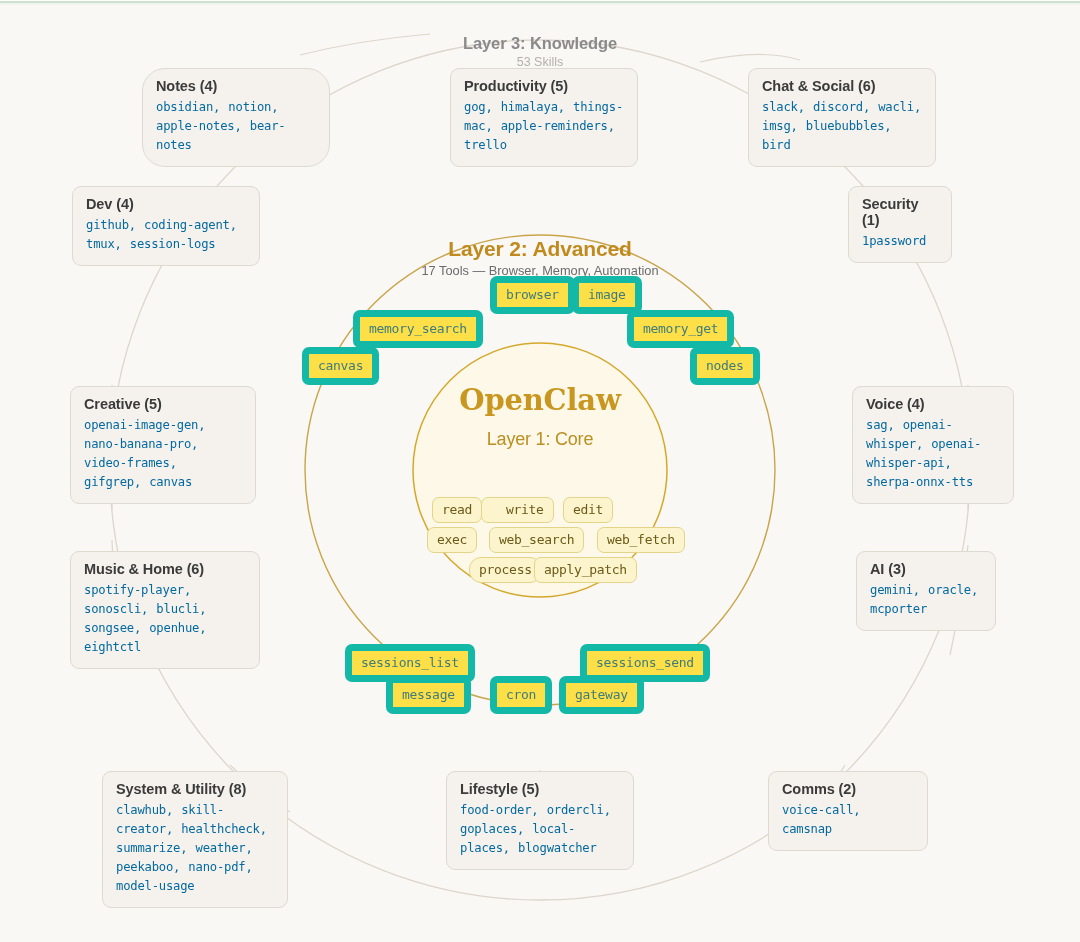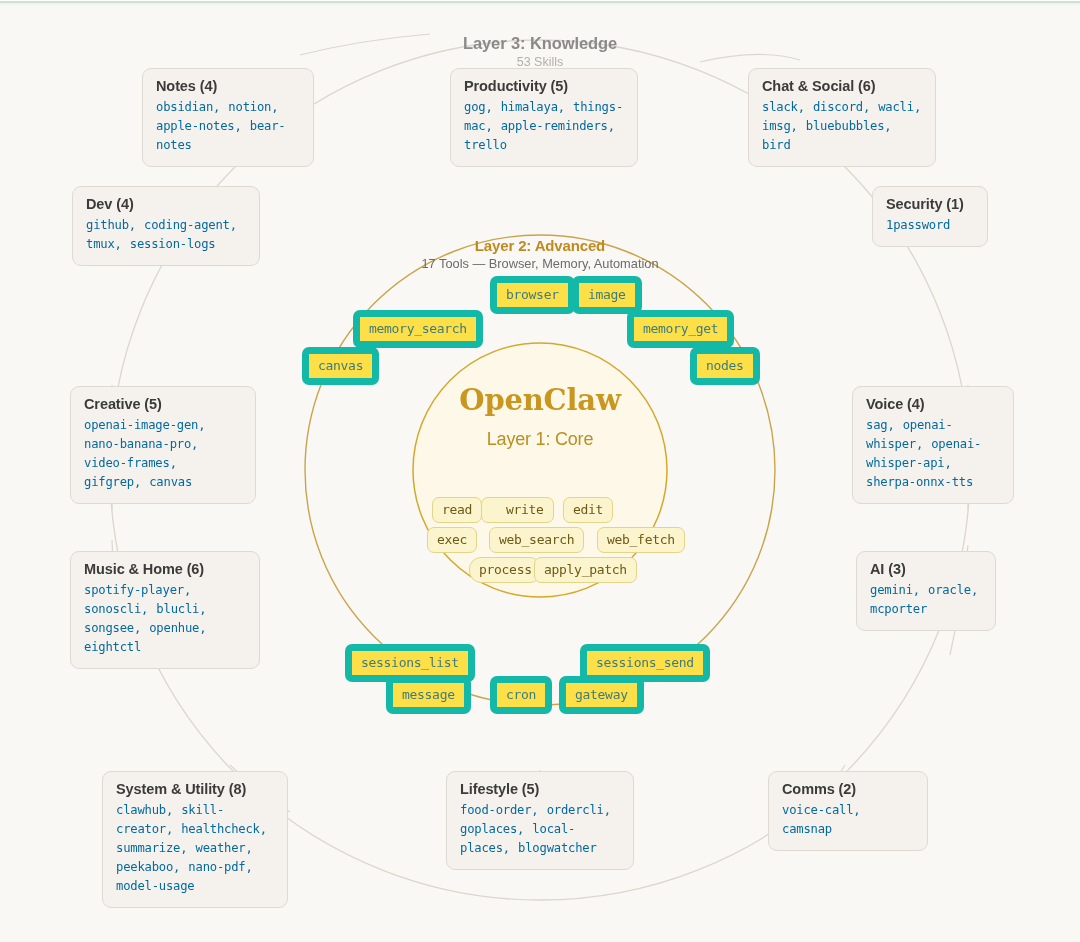--- a/index.html
+++ b/index.html
@@ -71,21 +71,21 @@
     font-weight: bold;
     color: #8a8a8a;
     letter-spacing: -0.1px;
   }
   .l3-sub {
     font-size: 12.5px;
     color: #b4b0aa;
     margin-top: 2px;
   }
   .l2-title {
-    font-size: 15px;
+    font-size: 21px;
     font-weight: bold;
     color: #c08a1e;
     letter-spacing: -0.15px;
   }
   .l2-sub {
     font-size: 12.8px;
     color: #6b6b6b;
     margin-top: 2px;
   }
   .l1-brand {
@@ -158,41 +158,41 @@
       <path d="M 540 770 Q 540 800 540 838"></path>
       <path d="M 845 765 Q 830 790 812 812"></path>
     </g>
   </svg>
 
   <div class="layer-head" style="left:390px; top:34px; width:300px;">
     <div class="l3-title">Layer 3: Knowledge</div>
     <div class="l3-sub">53 Skills</div>
   </div>
 
-  <div class="card" style="left:142px; top:68px; width:172px;">
+  <div class="card" style="left:142px; top:68px; width:188px;border-radius:23px;">
     <div class="card-title">Notes (4)</div>
     <div class="card-items">obsidian, notion, apple-notes, bear-notes</div>
   </div>
 
   <div class="card" style="left:450px; top:68px; width:188px;">
     <div class="card-title">Productivity (5)</div>
     <div class="card-items">gog, himalaya, things-mac, apple-reminders, trello</div>
   </div>
 
   <div class="card" style="left:748px; top:68px; width:188px;">
     <div class="card-title">Chat &amp; Social (6)</div>
     <div class="card-items">slack, discord, wacli, imsg, bluebubbles, bird</div>
   </div>
 
   <div class="card" style="left:72px; top:186px; width:188px;">
     <div class="card-title">Dev (4)</div>
     <div class="card-items">github, coding-agent, tmux, session-logs</div>
   </div>
 
-  <div class="card" style="left:872px; top:186px; width:116px;">
+  <div class="card" style="left:848px; top:186px; width:104px;">
     <div class="card-title">Security (1)</div>
     <div class="card-items">1password</div>
   </div>
 
   <div class="card" style="left:70px; top:386px; width:186px;">
     <div class="card-title">Creative (5)</div>
     <div class="card-items">openai-image-gen, nano-banana-pro, video-frames, gifgrep, canvas</div>
   </div>
 
   <div class="card" style="left:852px; top:386px; width:162px;">

